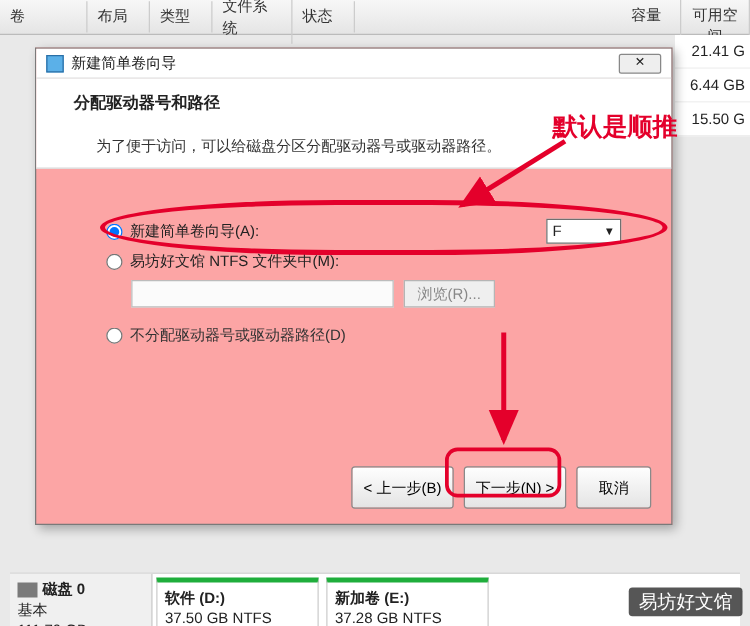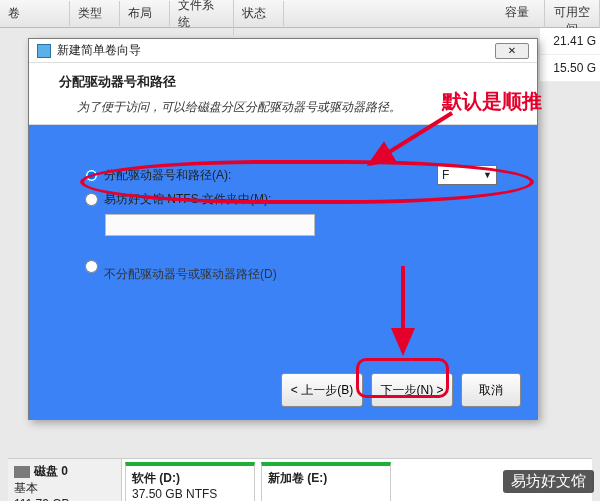--- a/index.html
+++ b/index.html
@@ -4,42 +4,42 @@
 <style>
   * { box-sizing: border-box; margin: 0; padding: 0; }
   body { font-family: "Microsoft YaHei", SimSun, Arial, sans-serif; font-size: 12px; background: #e9e9e9; width: 600px; height: 501px; overflow: hidden; position: relative; color: #222; }
   .bg-header { display: flex; height: 28px; background: linear-gradient(#f7f7f7,#e5e5e5); border-bottom: 1px solid #bbb; align-items: center; }
   .bg-header .col { padding: 4px 8px; border-right: 1px solid #ccc; font-size: 12px; color: #333; }
   .bg-right { position: absolute; right: 0; top: 28px; width: 60px; }
   .bg-right div { padding: 6px 4px; font-size: 12px; border-bottom: 1px solid #eee; background: #fff; text-align: right; }
   .bg-header-cap { position:absolute; right:0; top:0; width:110px; display:flex; }
   .bg-header-cap .col { flex:1; text-align:center; }
 
-  .dialog { position: absolute; left: 28px; top: 38px; width: 510px; height: 382px; background: #3b82f6; border: 1px solid #7a7a7a; box-shadow: 3px 3px 8px rgba(0,0,0,.3); }
+  .dialog { position: absolute; left: 28px; top: 38px; width: 510px; height: 382px; background: #fca5a5; border: 1px solid #7a7a7a; box-shadow: 3px 3px 8px rgba(0,0,0,.3); }
   .titlebar { height: 24px; background: #fff; display: flex; align-items: center; padding: 0 8px; border-bottom: 1px solid #ddd; }
   .titlebar .ic { width:14px; height:14px; background:#5bb0e8; border:1px solid #2a6fa6; margin-right:6px; }
   .titlebar .closeb { margin-left:auto; width:34px; height:16px; border:1px solid #888; background:#eee; text-align:center; font-size:10px; line-height:14px; border-radius:2px; }
 
   .heading { padding: 10px 22px 8px 30px; border-bottom: 1px solid #d8d8d8; background:#fff; }
   .heading h1 { font-size: 13px; font-weight: bold; }
-  .heading p { font-size: 12px; color:#333; margin-top:8px; padding-left:18px;font-style:italic; }
+  .heading p { font-size: 12px; color:#333; margin-top:18px; padding-left:18px; }
 
   .body { position:relative; padding: 34px 40px 0 56px; height: 250px; }
 
   .opt { display:flex; align-items:center; margin: 6px 0; }
   .opt input[type=radio] { margin-right: 6px; }
   .opt label { font-size: 12px; }
   .drive-sel { margin-left:auto; width:60px; height:20px; border:1px solid #707070; background:#fff; display:flex; align-items:center; padding:0 4px; font-size:12px; }
   .drive-sel .arr { margin-left:auto; font-size:9px; }
 
   .indent { margin-left: 20px; margin-top:4px; display:flex; align-items:center; }
   .path-input { width: 210px; height: 22px; border:1px solid #bcbcbc; background:#fbfbfb; margin-right:8px; }
   .browse-btn { height:22px; padding:0 10px; border:1px solid #b5b5b5; background:#efefef; color:#888; font-size:12px; }
 
-  .opt.disabled label { color:#333;margin-top:16px; }
+  .opt.disabled label { color:#333; }
   
   .oval { position:absolute; border:4px solid #e4002b; border-radius: 50% / 60%; pointer-events:none; }
   .oval1 { left:80px; top:160px; width:454px; height:44px; }
   .oval2 { left:356px; top:358px; width:93px; height:40px; border-radius:10px; border-width:3px; }
 
   .arrow { position:absolute; pointer-events:none; }
   .arrow svg { overflow:visible; }
   .annot { position:absolute; font-size:20px; color:#e4002b; font-family: KaiTi, SimSun, serif; font-weight:700; }
 
   .btnrow { position:absolute; bottom:12px; right:16px; display:flex; gap:8px; }
@@ -54,59 +54,61 @@
   .part.green { border-top-color:#1fae3c; }
   .part .nm { font-weight:bold; }
 
   .watermark { position:absolute; right:6px; bottom:8px; background:rgba(30,30,30,.75); color:#fff; font-size:15px; padding:2px 8px; border-radius:3px; }
 </style>
 </head>
 <body>
 
 <div class="bg-header">
   <div class="col" style="width:70px">卷</div>
+  <div class="col" style="width:50px">布局</div>
   <div class="col" style="width:50px">类型</div>
-  <div class="col" style="width:50px">布局</div>
   <div class="col" style="width:64px">文件系统</div>
   <div class="col" style="width:50px">状态</div>
   <div class="bg-header-cap">
     <div class="col">容量</div>
     <div class="col">可用空间</div>
   </div>
 </div>
 <div class="bg-right">
   <div>21.41 G</div>
+  <div>6.44 GB</div>
   <div>15.50 G</div>
 </div>
 
 <div class="dialog">
   <div class="titlebar">
     <span class="ic"></span>
     <span>新建简单卷向导</span>
     <span class="closeb">✕</span>
   </div>
   <div class="heading">
     <h1>分配驱动器号和路径</h1>
     <p>为了便于访问，可以给磁盘分区分配驱动器号或驱动器路径。</p>
   </div>
   <div class="body">
     <div class="opt">
       <input type="radio" checked="" style="">
-      <label>分配驱动器号和路径(A):</label>
+      <label>新建简单卷向导(A):</label>
       <div class="drive-sel">
         <span>F</span>
         <span class="arr">▼</span>
       </div>
     </div>
     <div class="opt">
       <input type="radio" style="">
       <label>易坊好文馆 NTFS 文件夹中(M):</label>
     </div>
     <div class="indent">
       <div class="path-input"></div>
+      <button class="browse-btn">浏览(R)...</button>
     </div>
     <div class="opt disabled" style="margin-top:14px">
       <input type="radio" style="">
       <label>不分配驱动器号或驱动器路径(D)</label>
     </div>
   </div>
   <div class="btnrow">
     <button class="wbtn">&lt; 上一步(B)</button>
     <button class="wbtn">下一步(N) &gt;</button>
     <button class="wbtn" style="min-width:60px">取消</button>
@@ -147,17 +149,18 @@
     <div>基本</div>
     <div>111.79 GB</div>
   </div>
   <div class="parts">
     <div class="part green">
       <div class="nm">软件  (D:)</div>
       <div>37.50 GB NTFS</div>
     </div>
     <div class="part green">
       <div class="nm">新加卷  (E:)</div>
+      <div>37.28 GB NTFS</div>
     </div>
   </div>
 </div>
 
 <div class="watermark">易坊好文馆</div>
 
 </body></html>

